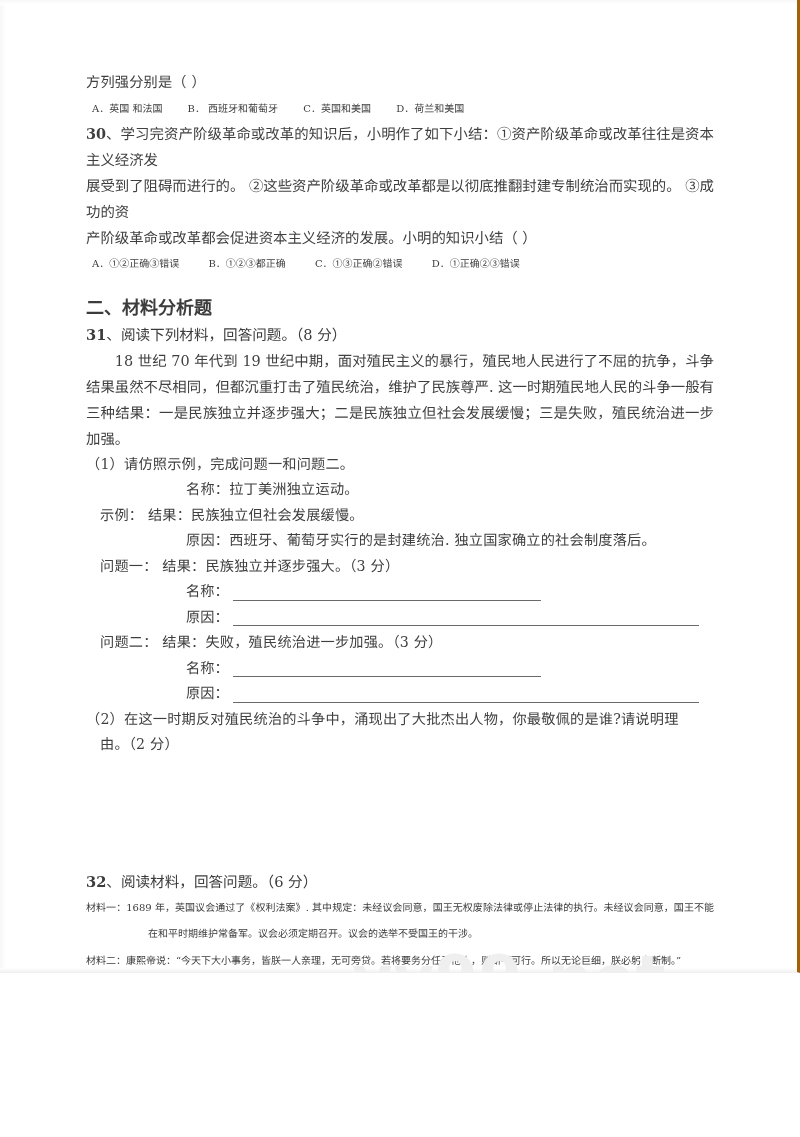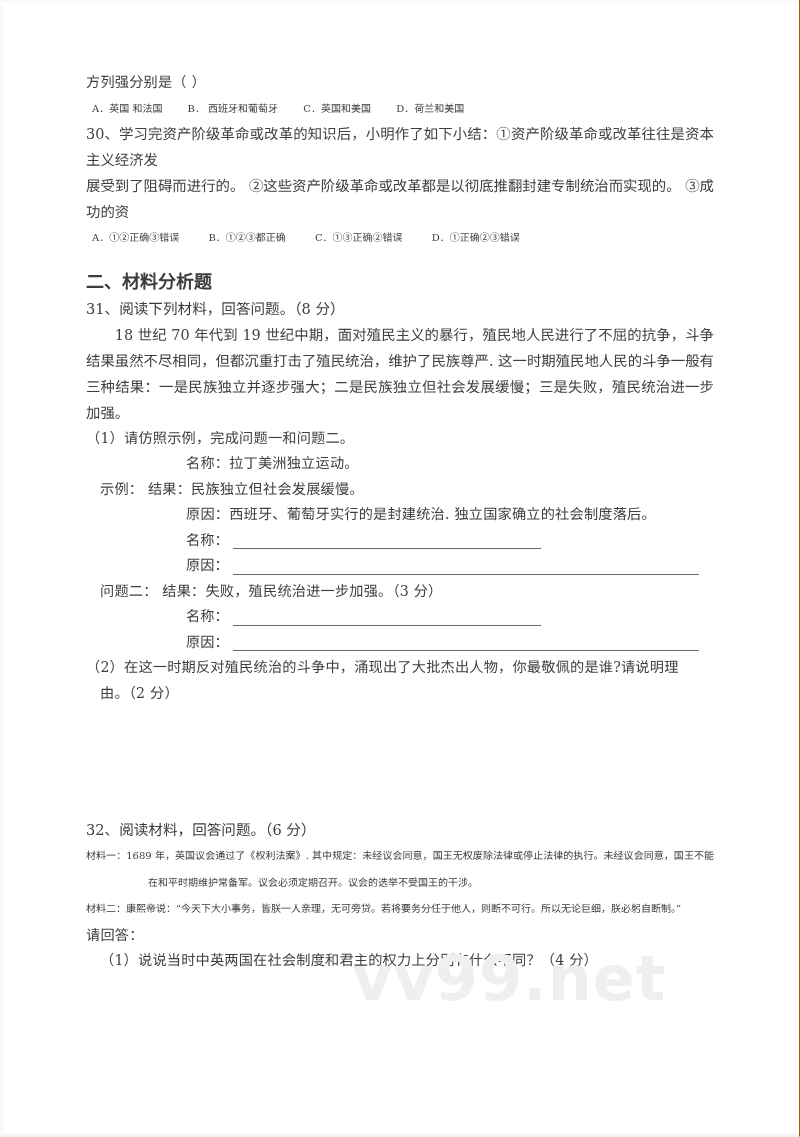--- a/index.html
+++ b/index.html
@@ -4,27 +4,27 @@
 <title>Exam Page</title>
 <style>
   html, body {
     margin: 0;
     padding: 0;
     background: #ffffff;
   }
   .page {
     position: relative;
     width: 800px;
-    height: 1137px;
+    height: 973px;
     background: #ffffff;
     overflow: hidden;
     font-family: "DejaVu Serif", "Liberation Serif", serif;
     color: #3c3c3c;
     box-sizing: border-box;
-    border-right: 1px solid #a16207;
+    border-right: 3px solid #a16207;
     border-bottom: 1px solid #f0f0f0;
   }
   
   .scan-edge-left {
     position: absolute;
     top: 0; left: 0;
     width: 6px; height: 100%;
     background: linear-gradient(to right, #f7f7f7, #ffffff);
     pointer-events: none;
   }
@@ -51,21 +51,21 @@
   }
 
   .line {
     font-size: 14.2px;
     line-height: 25.5px;
     letter-spacing: 0.2px;
     white-space: nowrap;
     color: #3f3f3f;
   }
 
-  .num { font-weight: normal; margin-top: 16px; }
+  .num { font-weight: bold; margin-top: 16px; }
 
   
   .opts {
     font-size: 10px;
     line-height: 25.5px;
     white-space: nowrap;
     padding-left: 6px;
   }
   .opt { display: inline-block; }
   .opt + .opt { margin-left: 22px; }
@@ -159,38 +159,40 @@
     <div class="line">方列强分别是（   ）</div>
     <div class="opts">
       <span class="opt">A．英国 和法国</span>
       <span class="opt">B． 西班牙和葡萄牙</span>
       <span class="opt">C．英国和美国</span>
       <span class="opt">D．荷兰和美国</span>
     </div>
 
     <div class="para"><span class="num">30</span><span>、学习完资产阶级革命或改革的知识后，小明作了如下小结：①资产阶级革命或改革往往是资本主义经济发</span></div>
     <div class="para"><span>展受到了阻碍而进行的。   ②这些资产阶级革命或改革都是以彻底推翻封建专制统治而实现的。   ③成功的资</span></div>
+    <div class="para"><span>产阶级革命或改革都会促进资本主义经济的发展。小明的知识小结（   ）</span></div>
     <div class="opts opts-q30">
       <span class="opt">A．①②正确③错误</span>
       <span class="opt">B．①②③都正确</span>
       <span class="opt">C．①③正确②错误</span>
       <span class="opt">D．①正确②③错误</span>
     </div>
 
     <div class="section-head">二、材料分析题</div>
 
     <div class="q-head"><span class="num">31</span><span>、阅读下列材料，回答问题。（8 分）</span></div>
     <div class="para indent2">18 世纪 70 年代到 19 世纪中期，面对殖民主义的暴行，殖民地人民进行了不屈的抗争，斗争结果虽然不尽相同，但都沉重打击了殖民统治，维护了民族尊严. 这一时期殖民地人民的斗争一般有三种结果：一是民族独立并逐步强大；二是民族独立但社会发展缓慢；三是失败，殖民统治进一步加强。</div>
 
     <div class="line">（1）请仿照示例，完成问题一和问题二。</div>
 
     <div class="line ind4">名称：拉丁美洲独立运动。</div>
     <div class="line ind1"><span>示例：</span> <span>结果：民族独立但社会发展缓慢。</span></div>
     <div class="line ind4">原因：西班牙、葡萄牙实行的是封建统治. 独立国家确立的社会制度落后。</div>
 
+    <div class="line ind1"><span>问题一：</span> <span>结果：民族独立并逐步强大。（3 分）</span></div>
 
     <div class="blank-row">
       <span class="blank-label">名称：</span>
       <span class="blank-rule rule-short"></span>
     </div>
     <div class="blank-row">
       <span class="blank-label">原因：</span>
       <span class="blank-rule rule-long"></span>
     </div>
 

